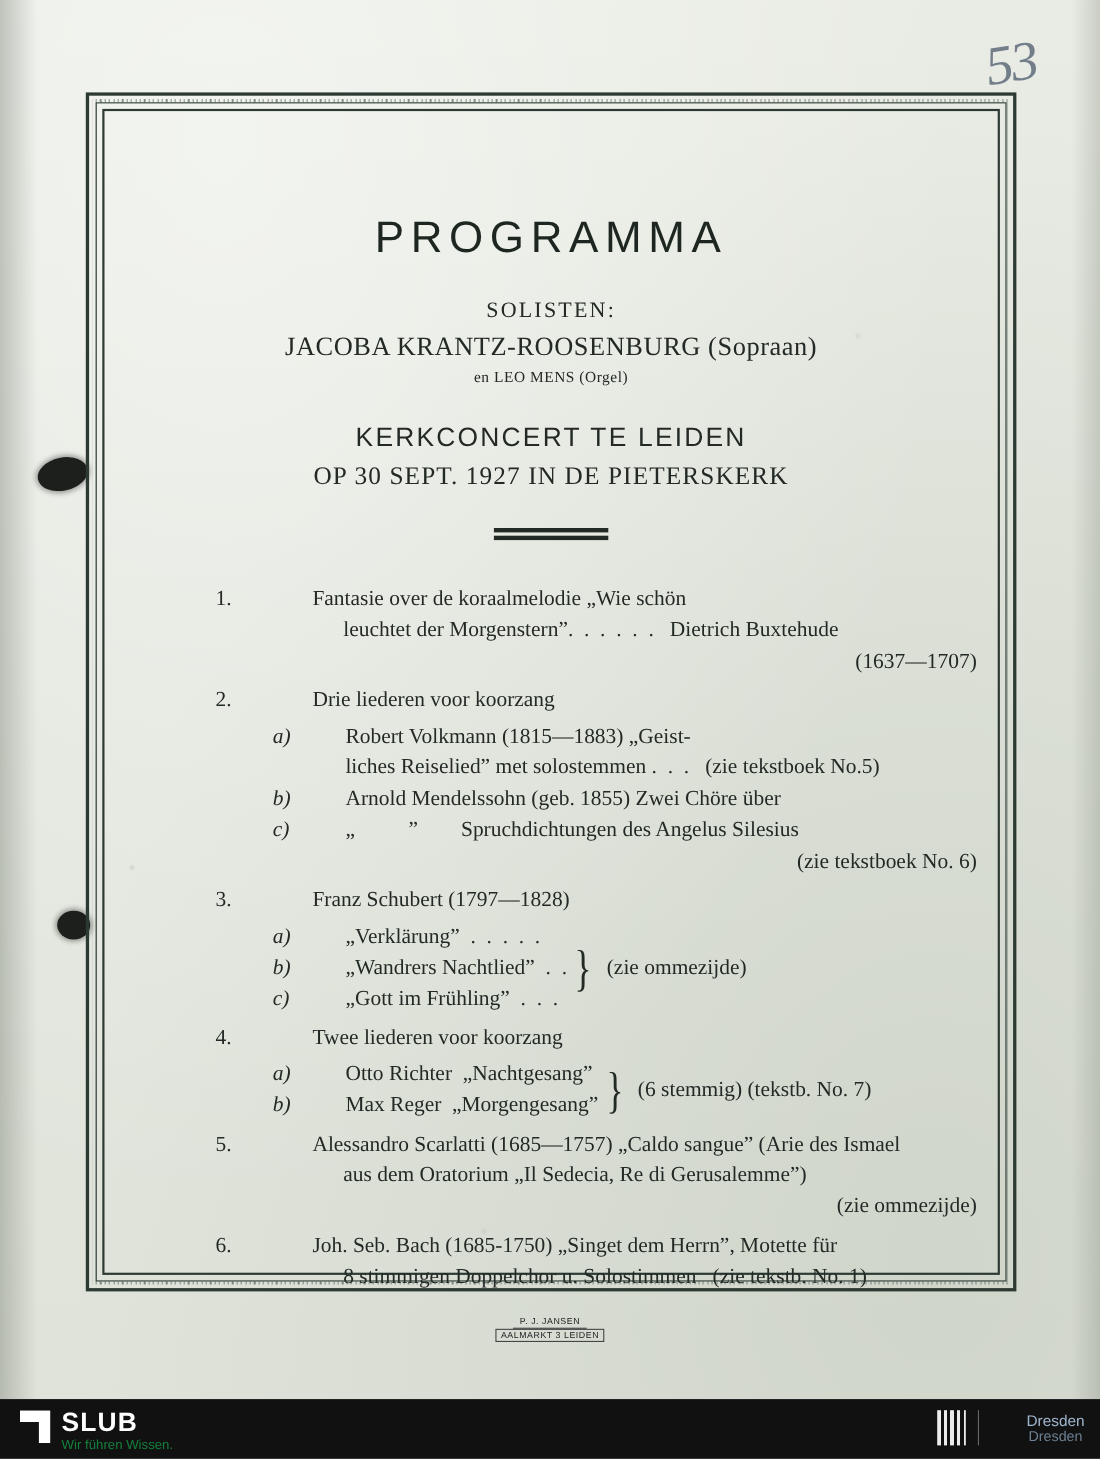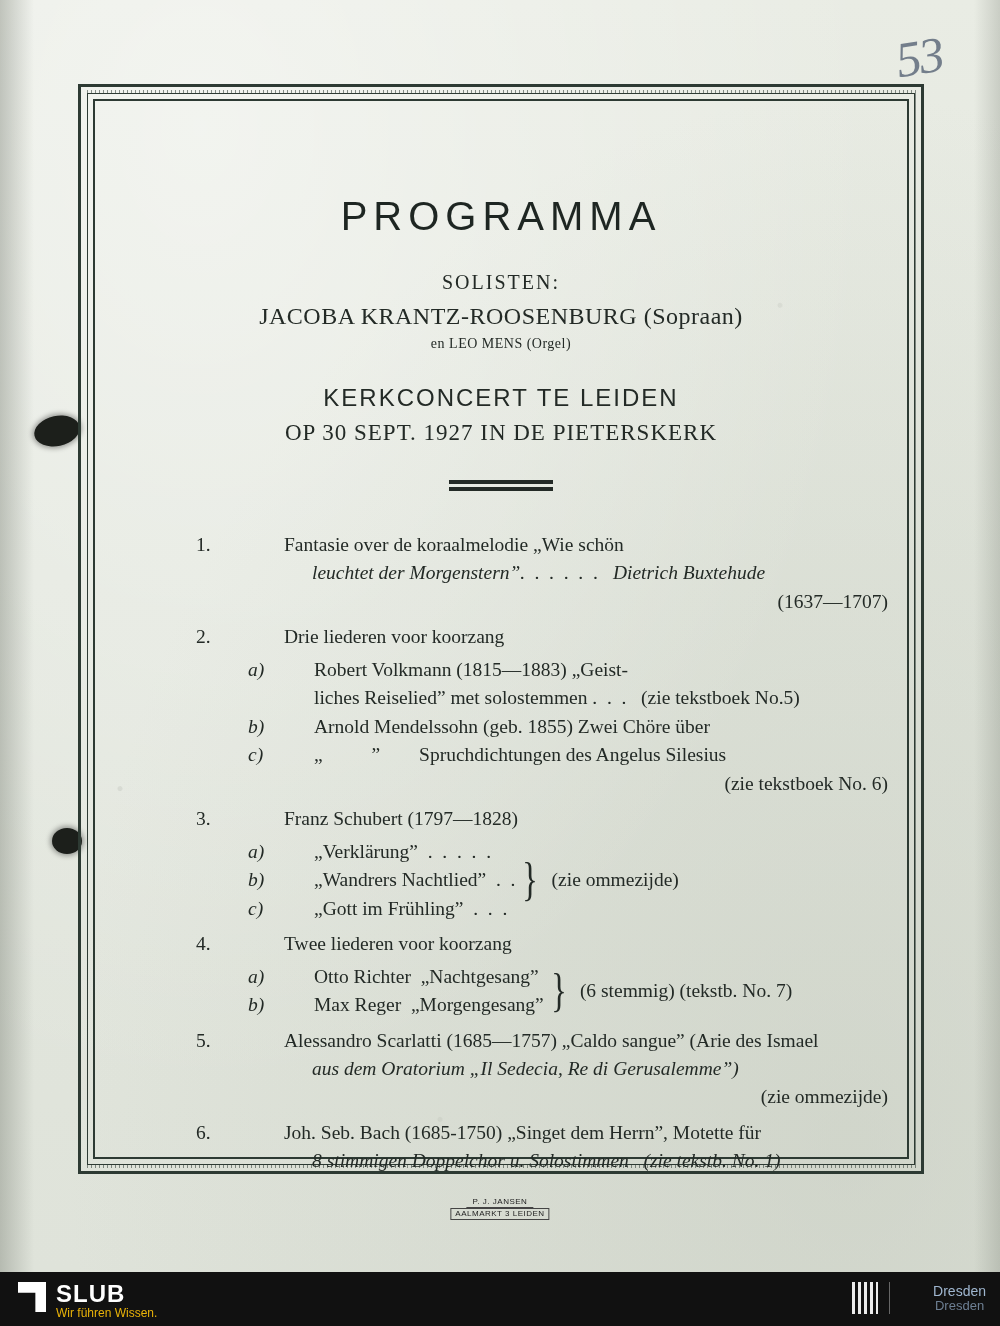--- a/index.html
+++ b/index.html
@@ -181,21 +181,21 @@
   .item-row {
     display: flex;
     align-items: flex-start;
   }
   .num {
     width: 52px;
     flex: 0 0 52px;
   }
   .body { flex: 1 1 auto; }
   .line { white-space: pre-wrap; margin-left: 36px; }
-  .indent-1 { padding-left: 28px; font-style: italic; }
+  .indent-1 { padding-left: 28px; }
   .right { text-align: right; padding-right: 8px; }
   .sublist { margin-top: 4px; }
   .sub-row {
     display: flex;
     align-items: flex-start;
   }
   .sub-letter {
     width: 30px;
     flex: 0 0 30px;
     font-style: italic;
@@ -257,21 +257,21 @@
     font-family: "Liberation Sans", sans-serif;
     font-weight: bold;
     font-size: 24px;
     letter-spacing: 1px;
   }
   #slub-tagline {
     position: absolute;
     left: 56px; top: 34px;
     font-family: "Liberation Sans", sans-serif;
     font-size: 12px;
-    color: #eab308;
+    color: #15803d;
   }
   #dresden-crest {
     position: absolute;
     right: 122px; top: 10px;
     width: 26px; height: 32px;
     background:
       repeating-linear-gradient(90deg, #fff 0 3px, #111 3px 6px);
     opacity: .92;
   }
   #footer-divider {

